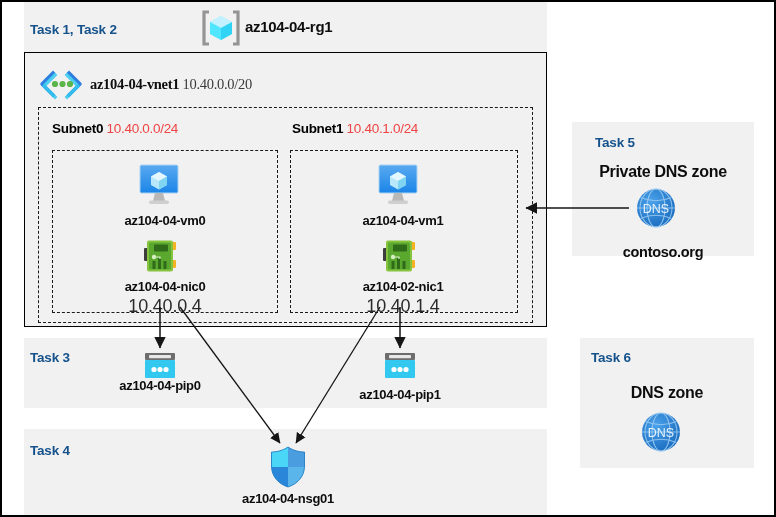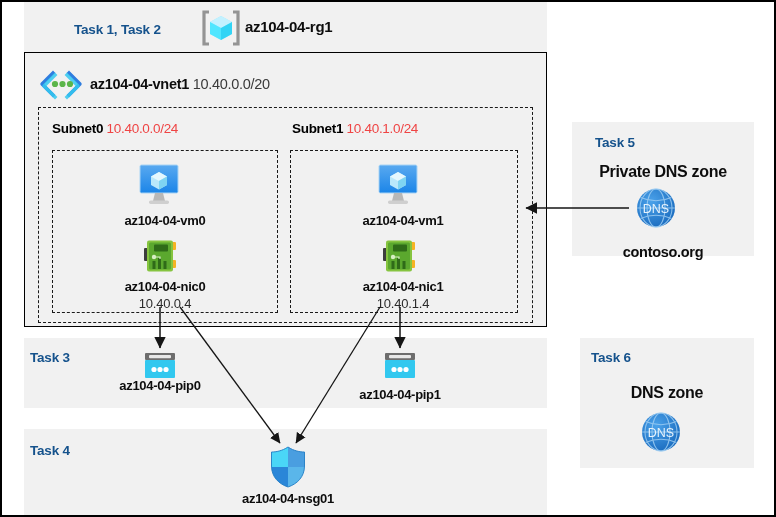--- a/index.html
+++ b/index.html
@@ -15,38 +15,38 @@
     position:absolute;color:#15528c;font-weight:bold;font-size:13.5px;
     letter-spacing:-0.2px;white-space:nowrap;
   }
   .box-solid{position:absolute;border:1.5px solid #000000;background:#f1f1f1;box-sizing:border-box;}
   .box-dash{position:absolute;border:1.6px dashed #1a1a1a;box-sizing:border-box;}
   .node-title{
     position:absolute;text-align:center;font-weight:bold;font-size:13px;
     color:#0d0d0d;white-space:nowrap;letter-spacing:-0.3px;
   }
   .node-sub{
-    position:absolute;text-align:center;font-size:13px;color:#2b2b2b;
+    position:absolute;text-align:center;font-size:18px;color:#2b2b2b;
     white-space:nowrap;letter-spacing:-0.2px;
   }
-  .hdr{position:absolute;white-space:nowrap;font-size:14.5px;letter-spacing:-0.3px;}
+  .hdr{position:absolute;white-space:nowrap;font-size:14.5px;letter-spacing:-0.3px;font-family:Liberation Serif, serif;}
   .hdr b{font-weight:bold;color:#0d0d0d;}
   .hdr span.cidr{color:#3a3a3a;font-weight:normal;}
   .subnet-hdr{position:absolute;white-space:nowrap;font-size:13.5px;letter-spacing:-0.3px;}
   .subnet-hdr b{font-weight:bold;color:#000000;}
   .subnet-hdr span.cidr{color:#ef4444;font-weight:normal;}
   .icon{position:absolute;}
   svg{display:block;overflow:visible;}
   .edges{position:absolute;left:0;top:0;width:776px;height:517px;pointer-events:none;}
 </style>
 </head>
 <body>
 
 <div class="panel" style="left:22px;top:0px;width:523px;height:50px;"></div>
-<div class="task-label" style="left:28px;top:20px;margin-left:44px;">Task 1, Task 2</div>
+<div class="task-label" style="left:28px;top:20px;">Task 1, Task 2</div>
 
 <div class="icon" style="left:199px;top:7px;">
   <svg width="40" height="38" viewBox="0 0 40 38">
     <path d="M8 3 L3 3 L3 35 L8 35" fill="none" stroke="#949494" stroke-width="3.2"></path>
     <path d="M32 3 L37 3 L37 35 L32 35" fill="none" stroke="#949494" stroke-width="3.2"></path>
     <polygon points="20,7 31,13 31,25 20,31 9,25 9,13" fill="#9cebff"></polygon>
     <polygon points="20,7 31,13 20,19 9,13" fill="#c3f1ff"></polygon>
     <polygon points="20,19 31,13 31,25 20,31" fill="#32d4f5"></polygon>
     <polygon points="20,19 20,31 9,25 9,13" fill="#50e6ff"></polygon>
   </svg>
@@ -147,21 +147,21 @@
     <rect x="6" y="2.5" width="26" height="31" rx="2" fill="#86c440"></rect>
     <rect x="8" y="4.5" width="22" height="27" rx="1.5" fill="#5ba82e"></rect>
     <rect x="13" y="6.5" width="14" height="7" rx="1" fill="#2f6b18"></rect>
     <circle cx="13" cy="19" r="2.2" fill="#d8eec4"></circle>
     <rect x="11.5" y="23" width="3" height="8" fill="#2f6b18"></rect>
     <rect x="17" y="20" width="3" height="11" fill="#2f6b18"></rect>
     <rect x="22.5" y="23" width="3" height="8" fill="#2f6b18"></rect>
     <path d="M13 19 L19 19 L19 21" fill="none" stroke="#d8eec4" stroke-width="1.2"></path>
   </svg>
 </div>
-<div class="node-title" style="left:290px;top:277px;width:222px;">az104-04-nic1</div>
+<div class="node-title" style="left:290px;top:277px;width:222px;">az104-02-nic1</div>
 <div class="node-sub" style="left:290px;top:294px;width:222px;">10.40.1.4</div>
 
 <div class="panel" style="left:22px;top:336px;width:523px;height:70px;"></div>
 <div class="task-label" style="left:28px;top:348px;">Task 3</div>
 
 <div class="icon" style="left:140px;top:349px;">
   <svg width="36" height="30" viewBox="0 0 36 30">
     <rect x="3" y="2" width="30" height="7" rx="1" fill="#6d6d6d"></rect>
     <rect x="7" y="4" width="22" height="3.2" rx="1" fill="#e8e8e8"></rect>
     <rect x="3" y="9" width="30" height="18" rx="1" fill="#32c8ef"></rect>

